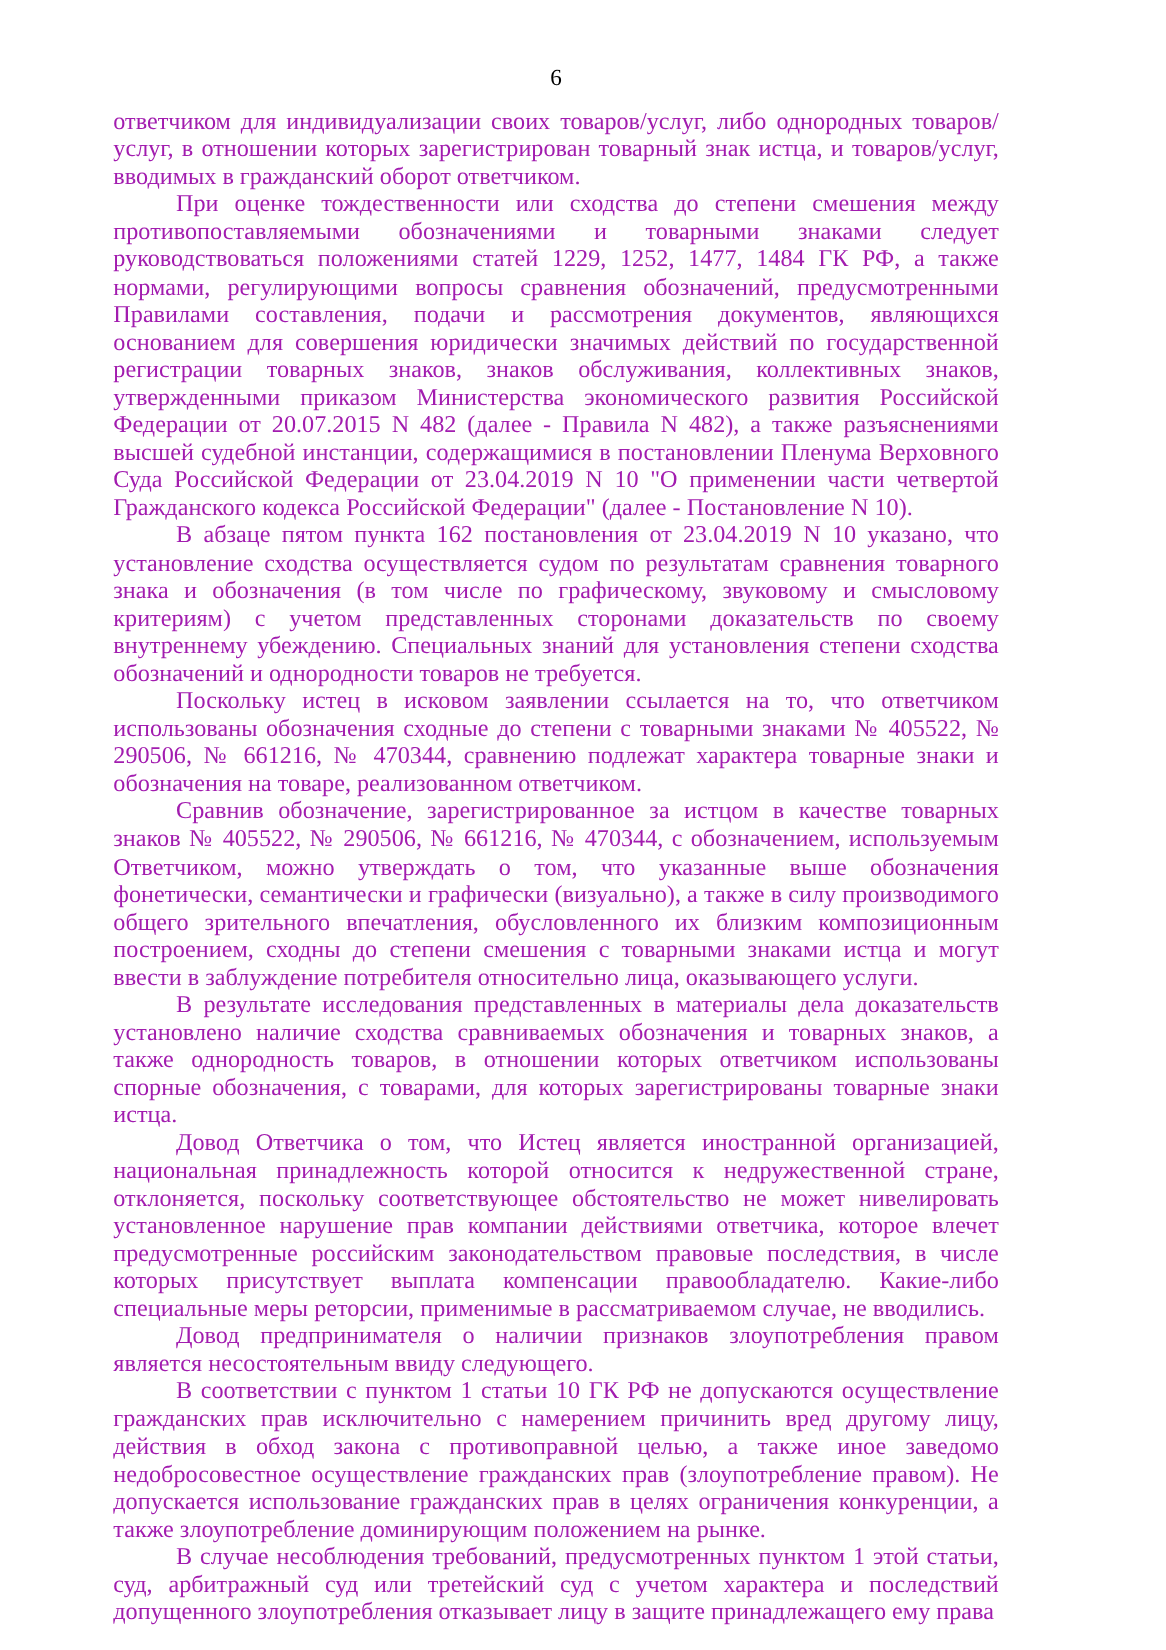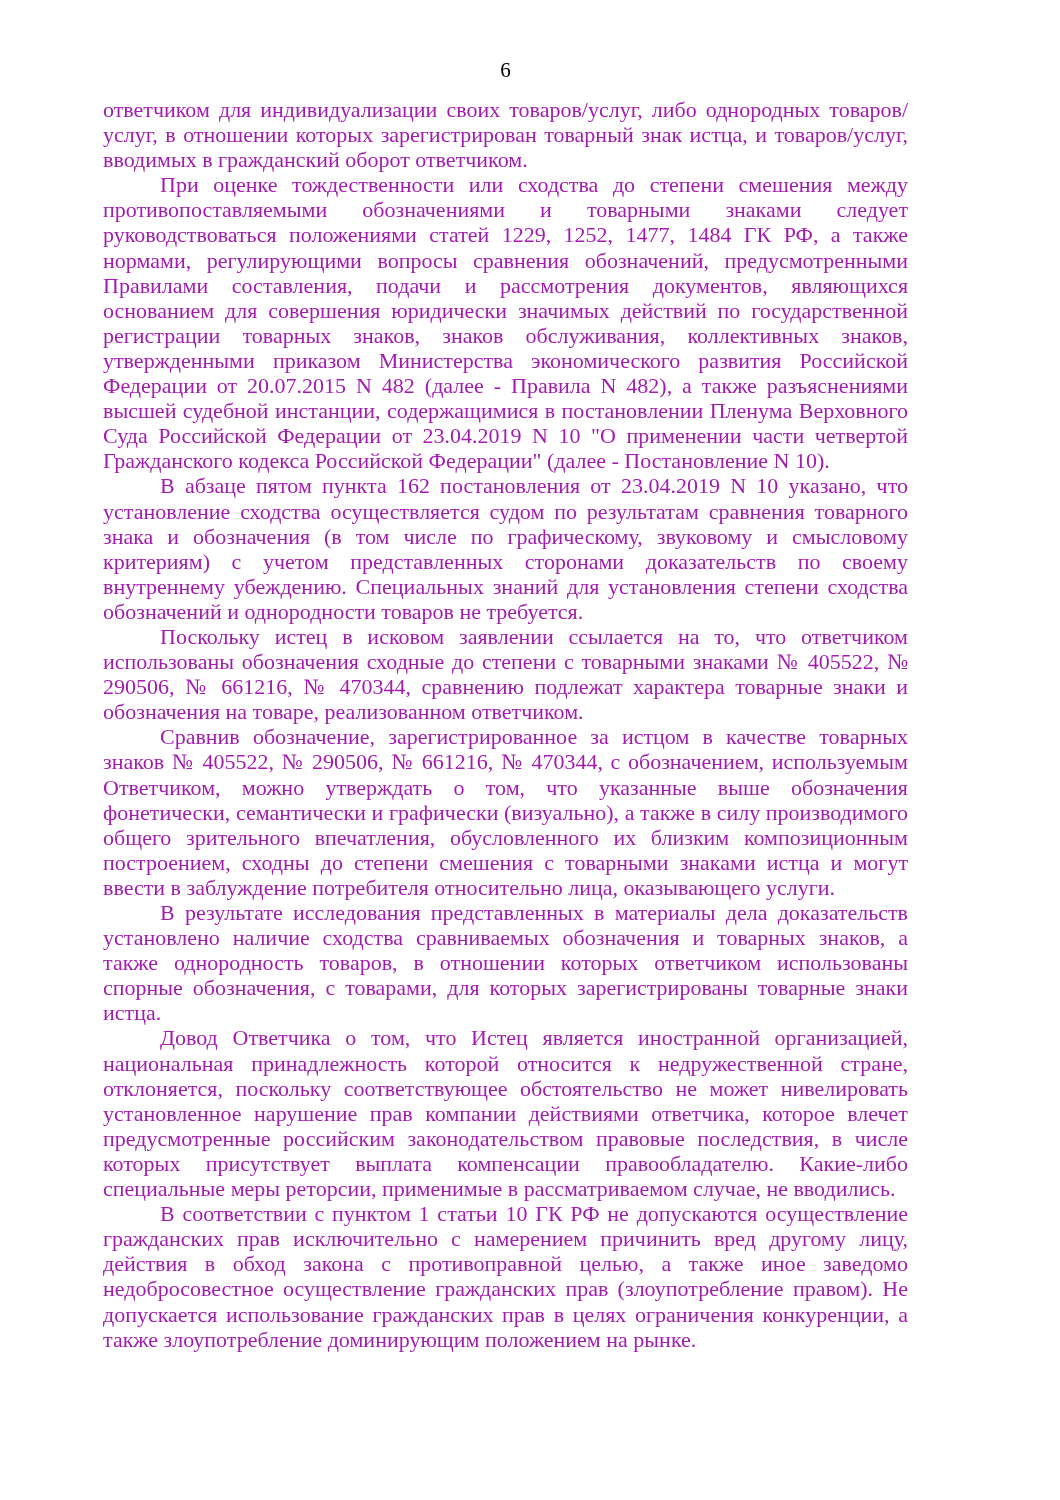--- a/index.html
+++ b/index.html
@@ -52,15 +52,17 @@
   <div class="page-number">6</div>
 
   <div class="content">
     <p class="continuation">ответчиком для индивидуализации своих товаров/услуг, либо однородных товаров/услуг, в отношении которых зарегистрирован товарный знак истца, и товаров/услуг, вводимых в гражданский оборот ответчиком.</p>
     <p>При оценке тождественности или сходства до степени смешения между противопоставляемыми обозначениями и товарными знаками следует руководствоваться положениями статей 1229, 1252, 1477, 1484 ГК РФ, а также нормами, регулирующими вопросы сравнения обозначений, предусмотренными Правилами составления, подачи и рассмотрения документов, являющихся основанием для совершения юридически значимых действий по государственной регистрации товарных знаков, знаков обслуживания, коллективных знаков, утвержденными приказом Министерства экономического развития Российской Федерации от 20.07.2015 N 482 (далее - Правила N 482), а также разъяснениями высшей судебной инстанции, содержащимися в постановлении Пленума Верховного Суда Российской Федерации от 23.04.2019 N 10 "О применении части четвертой Гражданского кодекса Российской Федерации" (далее - Постановление N 10).</p>
     <p>В абзаце пятом пункта 162 постановления от 23.04.2019 N 10 указано, что установление сходства осуществляется судом по результатам сравнения товарного знака и обозначения (в том числе по графическому, звуковому и смысловому критериям) с учетом представленных сторонами доказательств по своему внутреннему убеждению. Специальных знаний для установления степени сходства обозначений и однородности товаров не требуется.</p>
     <p>Поскольку истец в исковом заявлении ссылается на то, что ответчиком использованы обозначения сходные до степени с товарными знаками № 405522, № 290506, № 661216, № 470344, сравнению подлежат характера товарные знаки и обозначения на товаре, реализованном ответчиком.</p>
     <p>Сравнив обозначение, зарегистрированное за истцом в качестве товарных знаков № 405522, № 290506, № 661216, № 470344, с обозначением, используемым Ответчиком, можно утверждать о том, что указанные выше обозначения фонетически, семантически и графически (визуально), а также в силу производимого общего зрительного впечатления, обусловленного их близким композиционным построением, сходны до степени смешения с товарными знаками истца и могут ввести в заблуждение потребителя относительно лица, оказывающего услуги.</p>
     <p>В результате исследования представленных в материалы дела доказательств установлено наличие сходства сравниваемых обозначения и товарных знаков, а также однородность товаров, в отношении которых ответчиком использованы спорные обозначения, с товарами, для которых зарегистрированы товарные знаки истца.</p>
     <p>Довод Ответчика о том, что Истец является иностранной организацией, национальная принадлежность которой относится к недружественной стране, отклоняется, поскольку соответствующее обстоятельство не может нивелировать установленное нарушение прав компании действиями ответчика, которое влечет предусмотренные российским законодательством правовые последствия, в числе которых присутствует выплата компенсации правообладателю. Какие-либо специальные меры реторсии, применимые в рассматриваемом случае, не вводились.</p>
+    <p>Довод предпринимателя о наличии признаков злоупотребления правом является несостоятельным ввиду следующего.</p>
     <p>В соответствии с пунктом 1 статьи 10 ГК РФ не допускаются осуществление гражданских прав исключительно с намерением причинить вред другому лицу, действия в обход закона с противоправной целью, а также иное заведомо недобросовестное осуществление гражданских прав (злоупотребление правом). Не допускается использование гражданских прав в целях ограничения конкуренции, а также злоупотребление доминирующим положением на рынке.</p>
+    <p>В случае несоблюдения требований, предусмотренных пунктом 1 этой статьи, суд, арбитражный суд или третейский суд с учетом характера и последствий допущенного злоупотребления отказывает лицу в защите принадлежащего ему права</p>
   </div>
 </div>
 
 </body></html>

